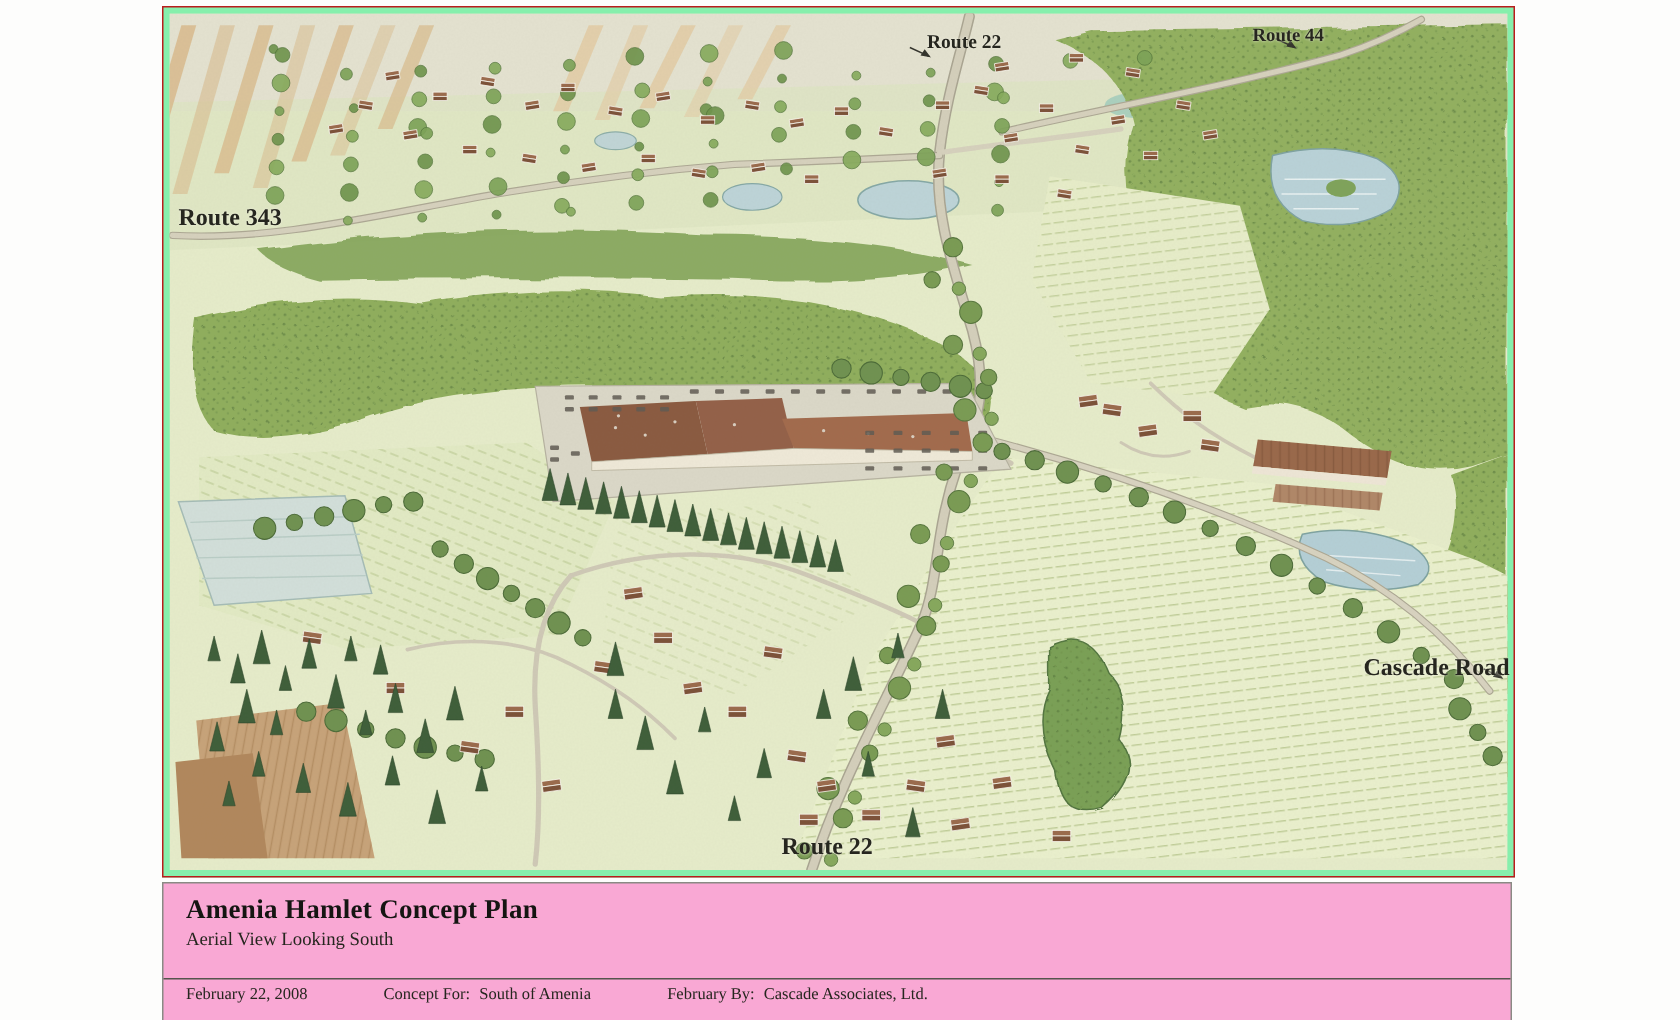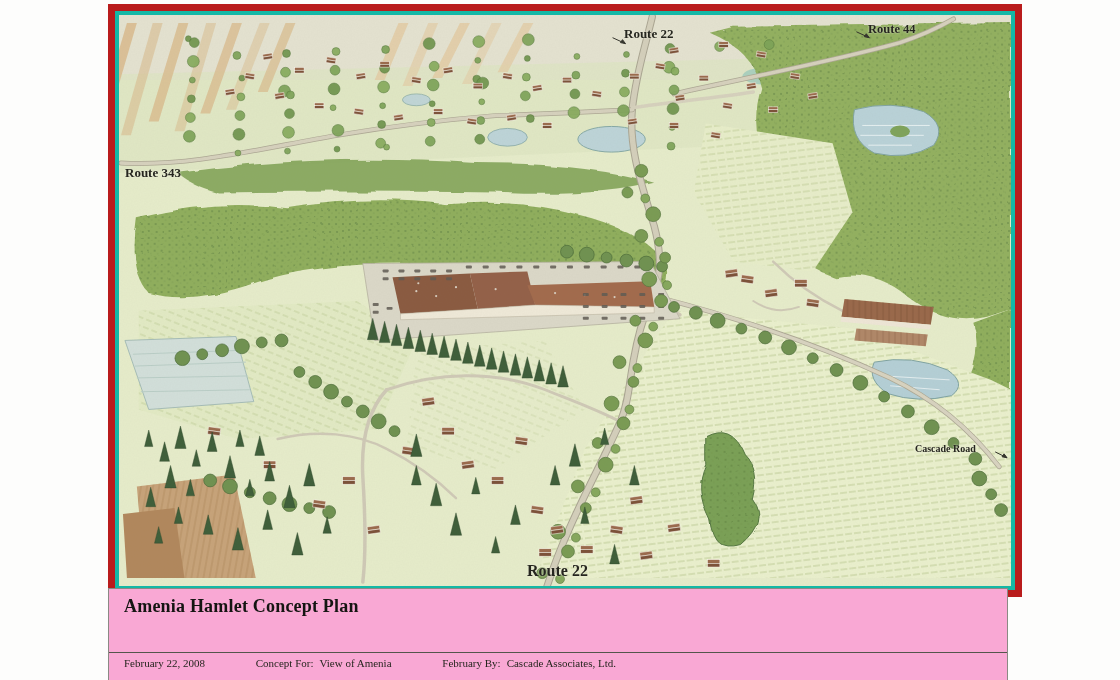--- a/index.html
+++ b/index.html
@@ -4,35 +4,35 @@
 <style>
   html,body{margin:0;padding:0;}
   body{
     width:1120px;height:680px;overflow:hidden;
     background:#fdfdfc;
     font-family:"Liberation Serif","DejaVu Serif",serif;
     position:relative;
   }
   .map-frame{
     position:absolute;left:108px;top:4px;width:892px;height:571px;
-    background:#14b8a6;border:7px solid #b91c1c;padding:4px;
+    background:#86efac;border:1px solid #b91c1c;padding:4px;
     box-sizing:content-box;
   }
   .map-frame svg{display:block;}
   .map-label{
     position:absolute;
     font-family:"Liberation Serif","DejaVu Serif",serif;
     font-weight:bold;color:#26261f;
     text-shadow:0 0 2px rgba(240,240,225,.9);
     white-space:nowrap;line-height:1;
   }
   #lbl-r22-top{left:509px;top:16px;font-size:13px;}
-  #lbl-r44{left:753px;top:12px;font-size:12.5px;}
-  #lbl-r343{left:10px;top:133px;font-size:13px;margin-top:22px;}
-  #lbl-cascade{left:800px;top:433px;font-size:10px;}
+  #lbl-r44{left:726px;top:12px;font-size:12.5px;}
+  #lbl-r343{left:10px;top:133px;font-size:16px;}
+  #lbl-cascade{left:800px;top:433px;font-size:16px;}
   #lbl-r22-bottom{left:412px;top:552px;font-size:16px;}
   .title-block{
     position:absolute;left:108px;top:588px;width:900px;height:96px;
     background:#f9a8d4;border:1px solid #8a8a84;box-sizing:border-box;
   }
   .tb-title{
     margin:7px 0 0 15px;font-size:18px;font-weight:bold;color:#151512;
     letter-spacing:.2px;
   }
   .tb-sub{margin:3px 0 0 15px;font-size:13.5px;font-weight:bold;color:#1a1a16;}
@@ -710,19 +710,20 @@
 
   <div class="map-label" id="lbl-r22-top">Route 22</div>
   <div class="map-label" id="lbl-r44">Route 44</div>
   <div class="map-label" id="lbl-r343">Route 343</div>
   <div class="map-label" id="lbl-cascade">Cascade Road</div>
   <div class="map-label" id="lbl-r22-bottom">Route 22</div>
 </div>
 
 <div class="title-block">
   <div class="tb-title">Amenia Hamlet Concept Plan</div>
+  <div class="tb-view">Aerial View Looking  South</div>
   <div class="tb-rule"></div>
   <div class="tb-footer">
     <span class="seg">February 22, 2008</span>
-    <span class="seg"><span class="lab">Concept For:</span><span>View of Amenia</span></span>
+    <span class="seg"><span class="lab">Concept For:</span><span>South of Amenia</span></span>
     <span class="seg"><span class="lab">February By:</span><span>Cascade Associates, Ltd.</span></span>
   </div>
 </div>
 
 </body></html>

